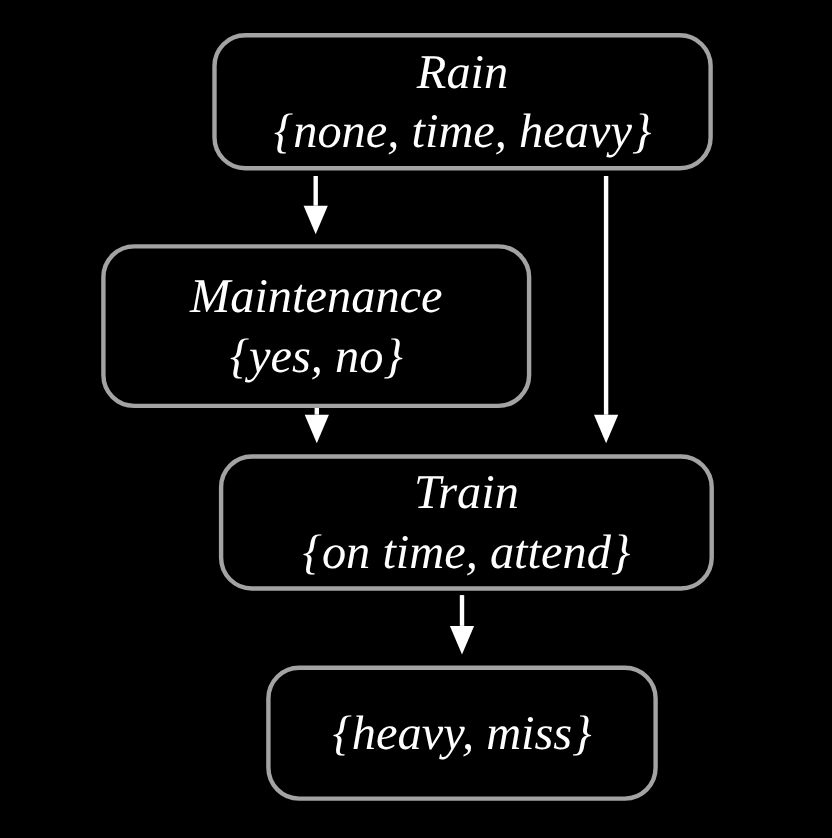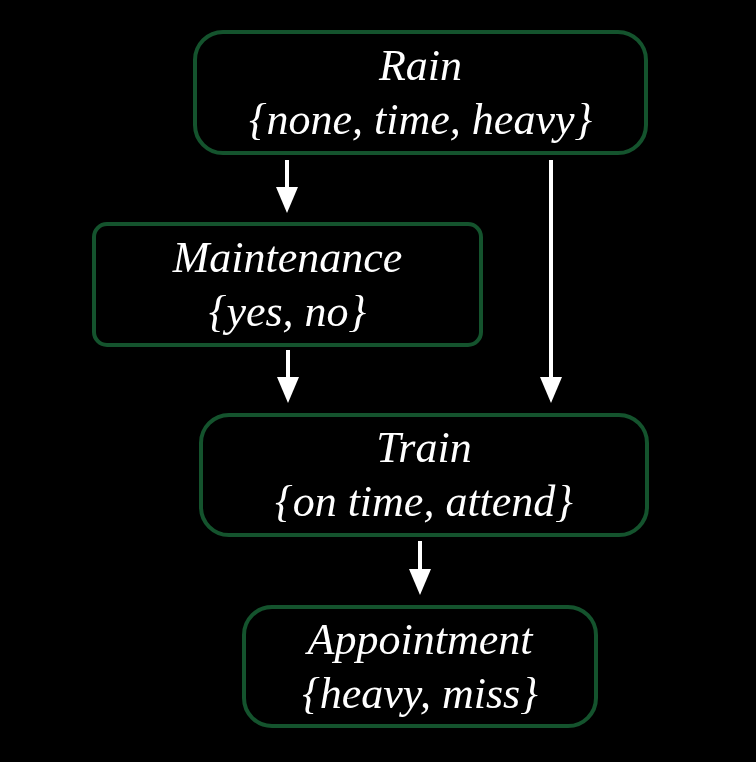--- a/index.html
+++ b/index.html
@@ -11,39 +11,39 @@
     position: relative;
     width: 756px;
     height: 762px;
     background: #000000;
     overflow: hidden;
     font-family: "Liberation Serif", "DejaVu Serif", serif;
   }
   .node {
     position: absolute;
     box-sizing: border-box;
-    border: 4px solid #14532d;
+    border: 4px solid #a3a3a3;
     border-radius: 30px;
     background: #000000;
     color: #ffffff;
     display: flex;
     flex-direction: column;
     align-items: center;
     justify-content: center;
     text-align: center;
     font-style: italic;
     font-size: 44px;
     line-height: 1.22;
   }
   .node .node-label,
   .node .node-domain {
     white-space: nowrap;
   }
   #node-rain        { left: 193px; top: 30px;  width: 455px; height: 125px; }
-  #node-maintenance { left: 92px;  top: 222px; width: 391px; height: 125px; border-radius: 15px; }
+  #node-maintenance { left: 92px;  top: 222px; width: 391px; height: 149px; }
   #node-train       { left: 199px; top: 413px; width: 450px; height: 124px; }
   #node-appointment { left: 242px; top: 605px; width: 356px; height: 123px; }
   .edges-layer {
     position: absolute;
     left: 0;
     top: 0;
     width: 756px;
     height: 762px;
     pointer-events: none;
   }
@@ -85,17 +85,16 @@
     <span class="node-label">Maintenance</span>
     <span class="node-domain">{yes, no}</span>
   </div>
 
   <div class="node" id="node-train">
     <span class="node-label">Train</span>
     <span class="node-domain">{on time, attend}</span>
   </div>
 
   <div class="node" id="node-appointment">
-    <span class="node-label">Appointment</span>
     <span class="node-domain">{heavy, miss}</span>
   </div>
 
 </div>
 
 </body></html>

